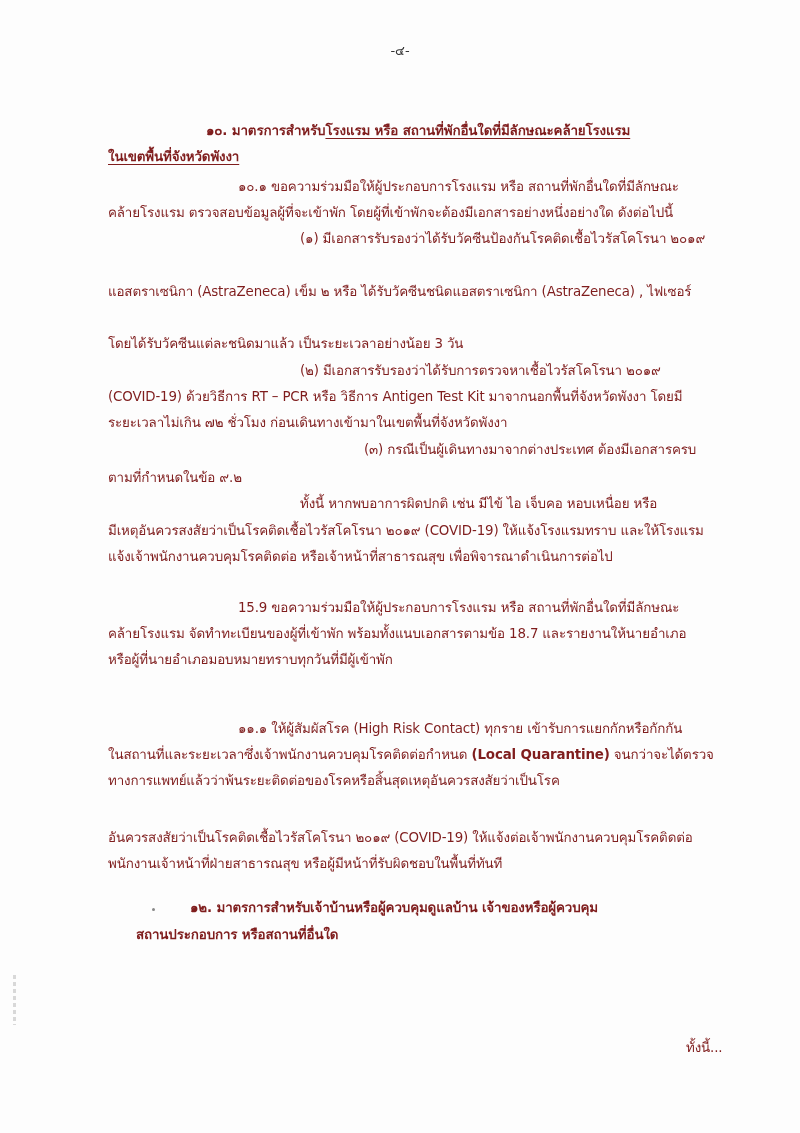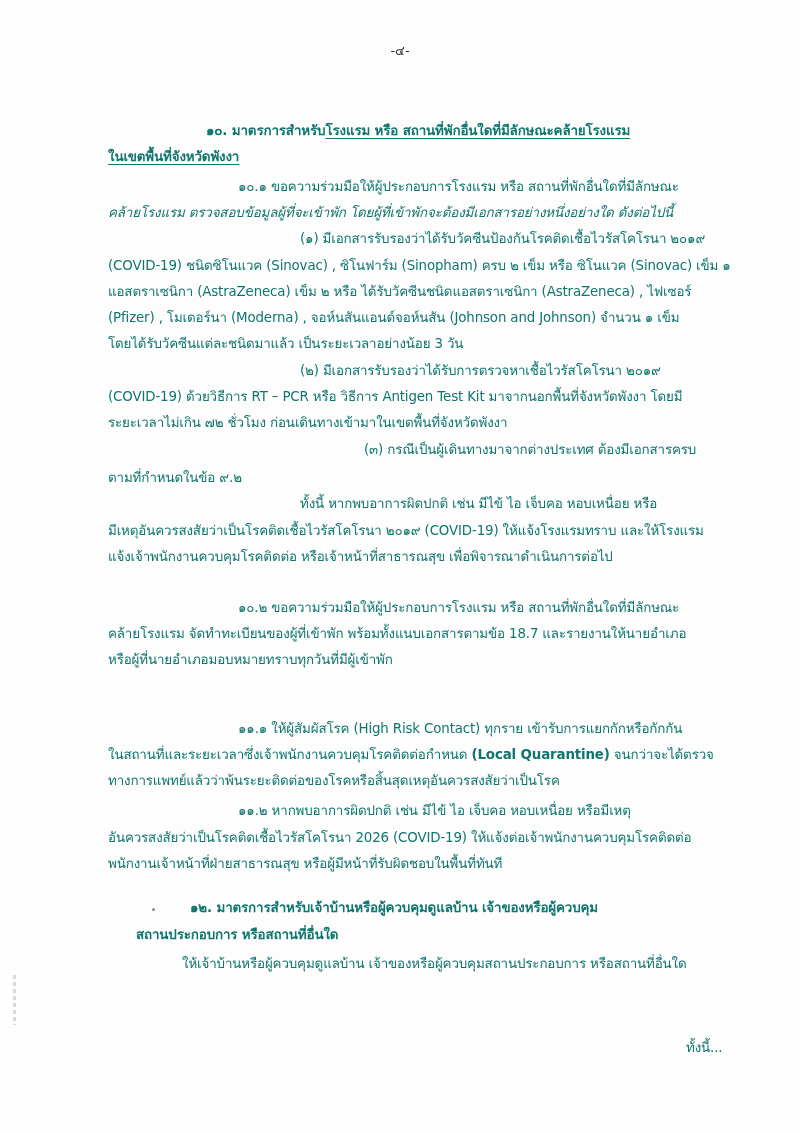--- a/index.html
+++ b/index.html
@@ -28,21 +28,21 @@
       width: 800px;
       text-align: center;
       font-size: 13px;
       color: #333;
     }
     .line {
       position: absolute;
       font-size: 13.4px;
       line-height: 20px;
       white-space: nowrap;
-      color: #0f766e;
+      color: #7f1d1d;
       letter-spacing: -0.15px;
     }
     .bold { font-weight: bold; }
     .u { text-decoration: underline; text-underline-offset: 3px; }
     .scan-mark {
       position: absolute;
       left: 13px;
       top: 975px;
       width: 3px;
       height: 50px;
@@ -65,55 +65,51 @@
 <div class="page">
 
   <div class="page-number">-๔-</div>
 
   <div class="line bold" style="left:206px; top:121px;">
     <span>๑๐. มาตรการสำหรับ</span><span class="u">โรงแรม หรือ สถานที่พักอื่นใดที่มีลักษณะคล้ายโรงแรม</span>
   </div>
   <div class="line bold u" style="left:108px; top:147px;">ในเขตพื้นที่จังหวัดพังงา</div>
 
   <div class="line" style="left:238px; top:177px;">๑๐.๑ ขอความร่วมมือให้ผู้ประกอบการโรงแรม หรือ สถานที่พักอื่นใดที่มีลักษณะ</div>
-  <div class="line" style="left:108px; top:203px;font-style:italic;">คล้ายโรงแรม ตรวจสอบข้อมูลผู้ที่จะเข้าพัก โดยผู้ที่เข้าพักจะต้องมีเอกสารอย่างหนึ่งอย่างใด ดังต่อไปนี้</div>
+  <div class="line" style="left:108px; top:203px;">คล้ายโรงแรม ตรวจสอบข้อมูลผู้ที่จะเข้าพัก โดยผู้ที่เข้าพักจะต้องมีเอกสารอย่างหนึ่งอย่างใด ดังต่อไปนี้</div>
 
   <div class="line" style="left:300px; top:229px;">(๑) มีเอกสารรับรองว่าได้รับวัคซีนป้องกันโรคติดเชื้อไวรัสโคโรนา ๒๐๑๙</div>
-  <div class="line" style="left:108px; top:256px;">(COVID-19) ชนิดซิโนแวค (Sinovac) , ซิโนฟาร์ม (Sinopham) ครบ ๒ เข็ม หรือ ซิโนแวค (Sinovac) เข็ม ๑</div>
   <div class="line" style="left:108px; top:282px;">แอสตราเซนิกา (AstraZeneca) เข็ม ๒ หรือ ได้รับวัคซีนชนิดแอสตราเซนิกา (AstraZeneca) , ไฟเซอร์</div>
-  <div class="line" style="left:108px; top:308px;">(Pfizer) , โมเดอร์นา (Moderna) , จอห์นสันแอนด์จอห์นสัน (Johnson and Johnson) จำนวน ๑ เข็ม</div>
   <div class="line" style="left:108px; top:334px;">โดยได้รับวัคซีนแต่ละชนิดมาแล้ว เป็นระยะเวลาอย่างน้อย 3 วัน</div>
 
   <div class="line" style="left:300px; top:361px;">(๒) มีเอกสารรับรองว่าได้รับการตรวจหาเชื้อไวรัสโคโรนา ๒๐๑๙</div>
   <div class="line" style="left:108px; top:387px;">(COVID-19) ด้วยวิธีการ RT – PCR หรือ วิธีการ Antigen Test Kit มาจากนอกพื้นที่จังหวัดพังงา โดยมี</div>
   <div class="line" style="left:108px; top:413px;">ระยะเวลาไม่เกิน ๗๒ ชั่วโมง ก่อนเดินทางเข้ามาในเขตพื้นที่จังหวัดพังงา</div>
 
   <div class="line" style="left:316px; top:440px;margin-left:48px;">(๓) กรณีเป็นผู้เดินทางมาจากต่างประเทศ ต้องมีเอกสารครบ</div>
   <div class="line" style="left:108px; top:468px;">ตามที่กำหนดในข้อ ๙.๒</div>
 
   <div class="line" style="left:300px; top:494px;">ทั้งนี้ หากพบอาการผิดปกติ เช่น มีไข้ ไอ เจ็บคอ หอบเหนื่อย หรือ</div>
   <div class="line" style="left:108px; top:521px;">มีเหตุอันควรสงสัยว่าเป็นโรคติดเชื้อไวรัสโคโรนา ๒๐๑๙ (COVID-19) ให้แจ้งโรงแรมทราบ และให้โรงแรม</div>
   <div class="line" style="left:108px; top:547px;">แจ้งเจ้าพนักงานควบคุมโรคติดต่อ หรือเจ้าหน้าที่สาธารณสุข เพื่อพิจารณาดำเนินการต่อไป</div>
 
-  <div class="line" style="left:238px; top:598px;">๑๐.๒ ขอความร่วมมือให้ผู้ประกอบการโรงแรม หรือ สถานที่พักอื่นใดที่มีลักษณะ</div>
+  <div class="line" style="left:238px; top:598px;">15.9 ขอความร่วมมือให้ผู้ประกอบการโรงแรม หรือ สถานที่พักอื่นใดที่มีลักษณะ</div>
   <div class="line" style="left:108px; top:624px;">คล้ายโรงแรม จัดทำทะเบียนของผู้ที่เข้าพัก พร้อมทั้งแนบเอกสารตามข้อ 18.7 และรายงานให้นายอำเภอ</div>
   <div class="line" style="left:108px; top:650px;">หรือผู้ที่นายอำเภอมอบหมายทราบทุกวันที่มีผู้เข้าพัก</div>
 
 
   <div class="line" style="left:238px; top:719px;">๑๑.๑ ให้ผู้สัมผัสโรค (High Risk Contact) ทุกราย เข้ารับการแยกกักหรือกักกัน</div>
   <div class="line" style="left:108px; top:745px;">
     <span>ในสถานที่และระยะเวลาซึ่งเจ้าพนักงานควบคุมโรคติดต่อกำหนด </span><span class="bold">(Local Quarantine)</span><span> จนกว่าจะได้ตรวจ</span>
   </div>
   <div class="line" style="left:108px; top:771px;">ทางการแพทย์แล้วว่าพ้นระยะติดต่อของโรคหรือสิ้นสุดเหตุอันควรสงสัยว่าเป็นโรค</div>
 
-  <div class="line" style="left:238px; top:801px;">๑๑.๒ หากพบอาการผิดปกติ เช่น มีไข้ ไอ เจ็บคอ หอบเหนื่อย หรือมีเหตุ</div>
-  <div class="line" style="left:108px; top:828px;">อันควรสงสัยว่าเป็นโรคติดเชื้อไวรัสโคโรนา 2026 (COVID-19) ให้แจ้งต่อเจ้าพนักงานควบคุมโรคติดต่อ</div>
+  <div class="line" style="left:108px; top:828px;">อันควรสงสัยว่าเป็นโรคติดเชื้อไวรัสโคโรนา ๒๐๑๙ (COVID-19) ให้แจ้งต่อเจ้าพนักงานควบคุมโรคติดต่อ</div>
   <div class="line" style="left:108px; top:854px;">พนักงานเจ้าหน้าที่ฝ่ายสาธารณสุข หรือผู้มีหน้าที่รับผิดชอบในพื้นที่ทันที</div>
 
   <div class="line bold" style="left:190px; top:898px;">๑๒. มาตรการสำหรับเจ้าบ้านหรือผู้ควบคุมดูแลบ้าน เจ้าของหรือผู้ควบคุม</div>
   <div class="line bold" style="left:108px; top:925px;margin-left:28px;">สถานประกอบการ หรือสถานที่อื่นใด</div>
-  <div class="line" style="left:182px; top:954px;">ให้เจ้าบ้านหรือผู้ควบคุมดูแลบ้าน เจ้าของหรือผู้ควบคุมสถานประกอบการ หรือสถานที่อื่นใด</div>
 
   <div class="line" style="left:686px; top:1038px;">ทั้งนี้...</div>
 
   <div class="scan-dot"></div>
   <div class="scan-mark"></div>
 </div>
 
 </body></html>

